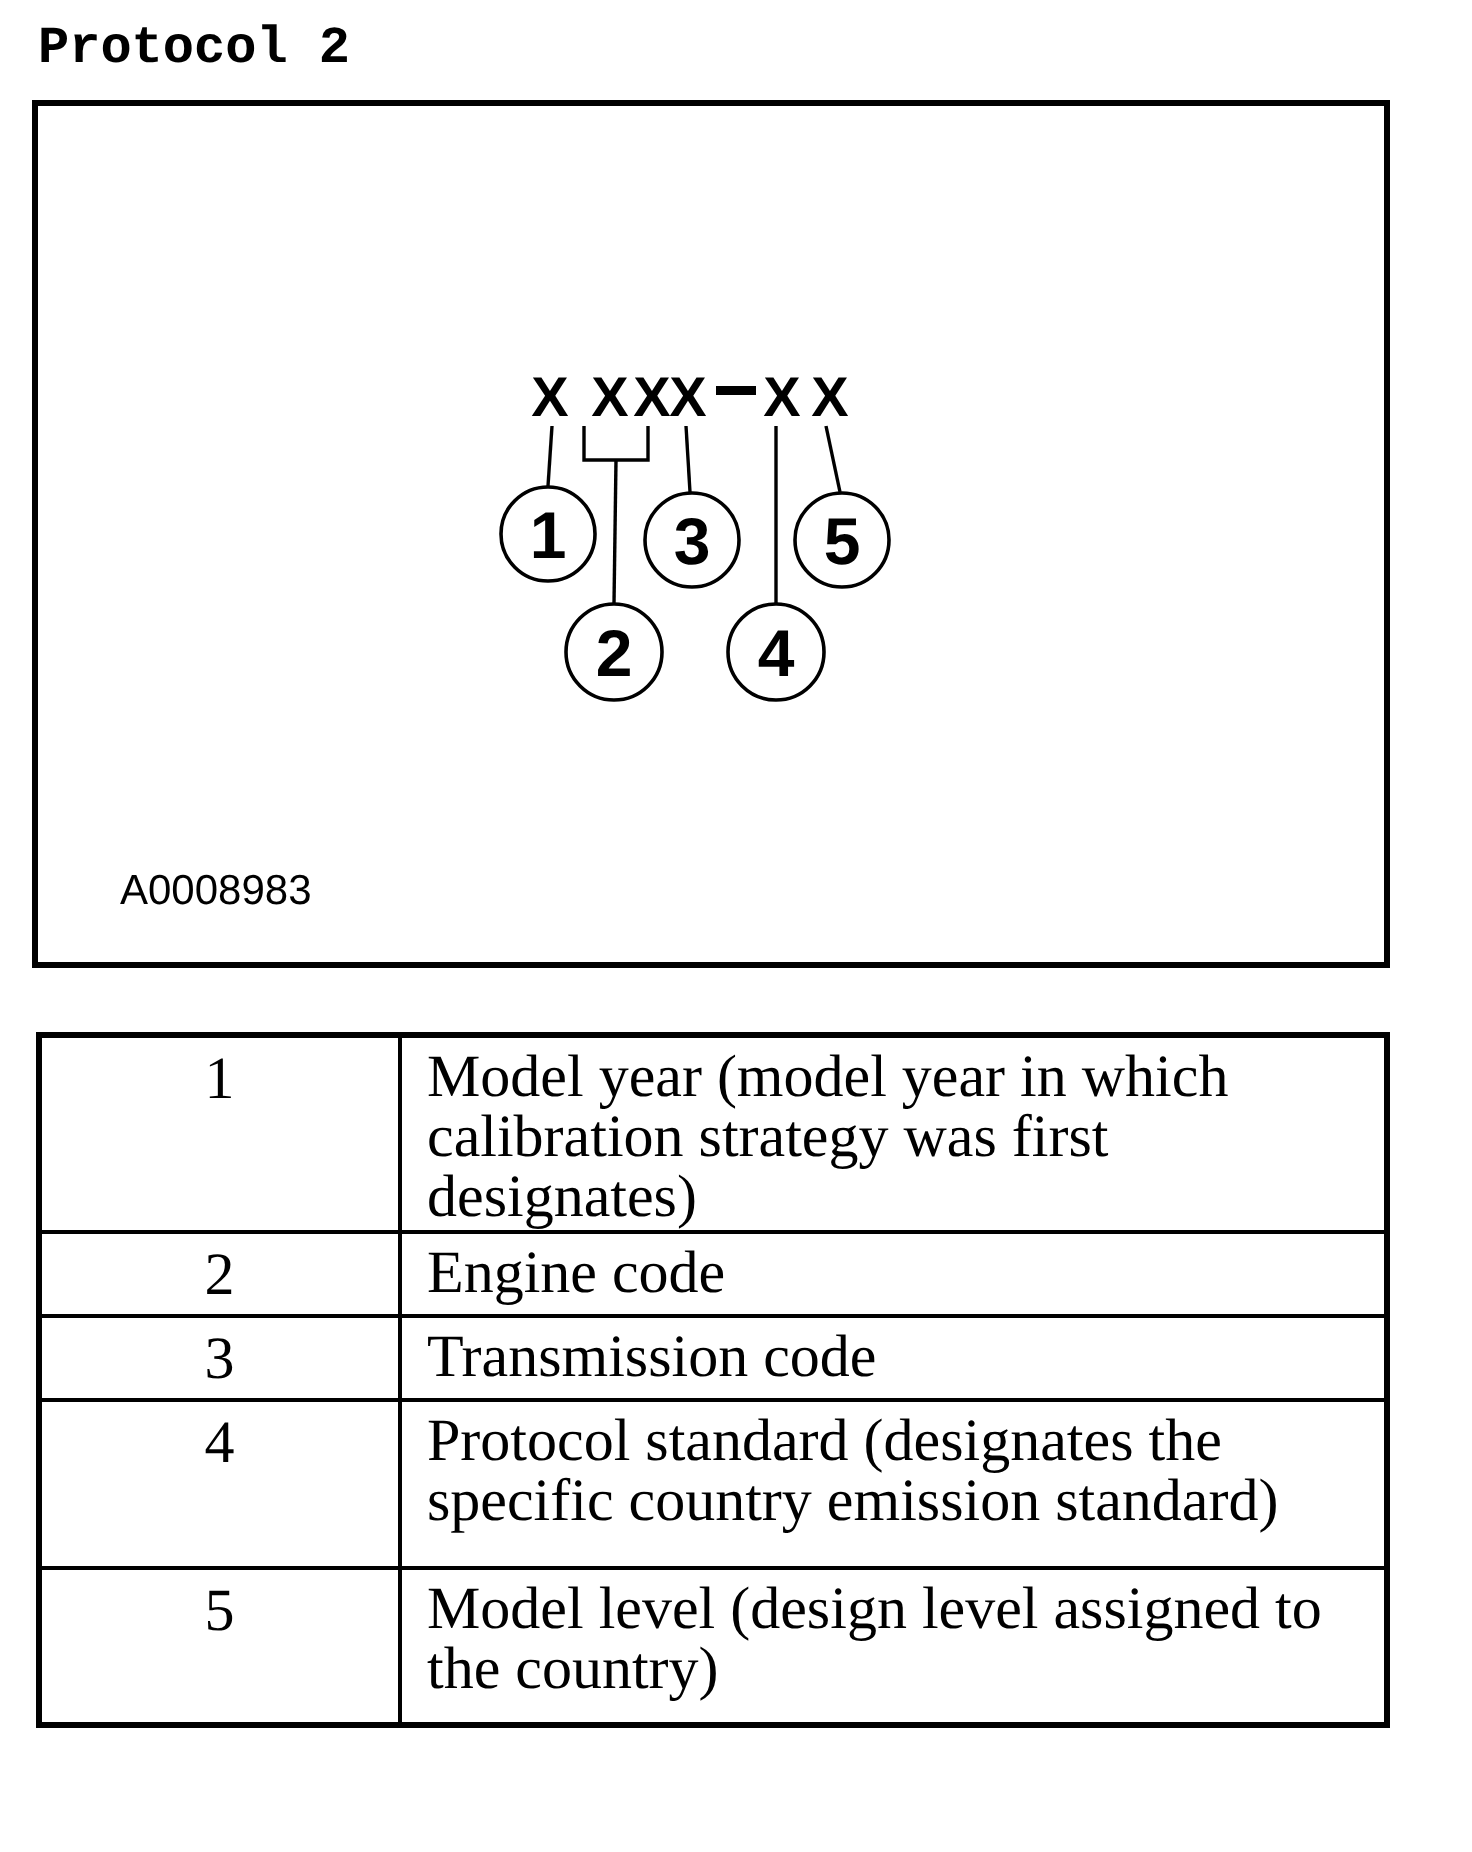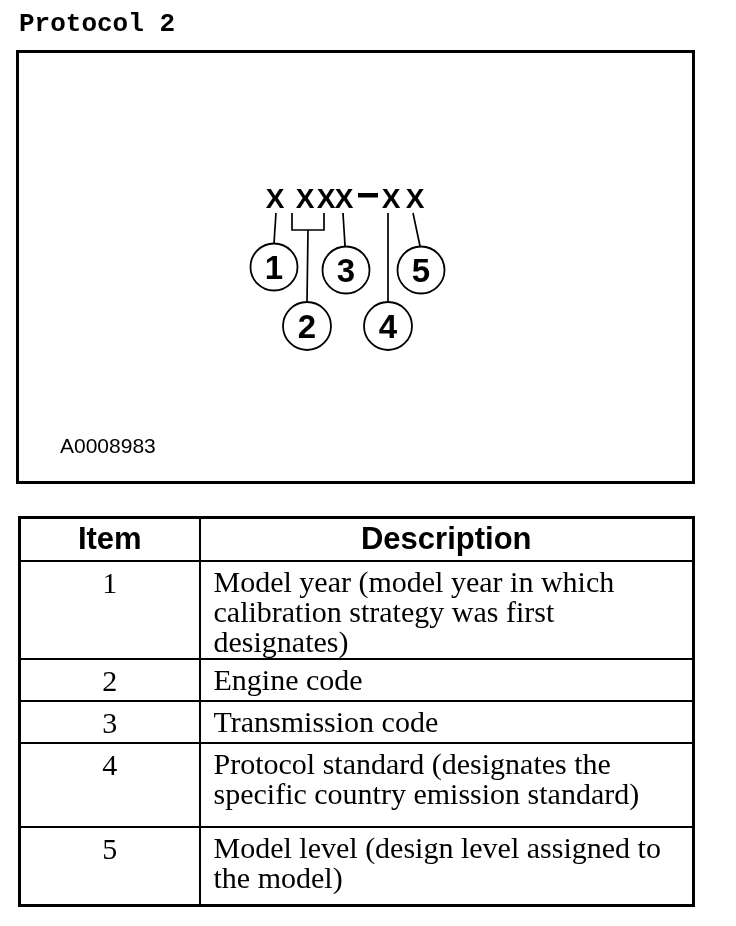--- a/index.html
+++ b/index.html
@@ -156,24 +156,20 @@
 
   <div class="figure-id">A0008983</div>
 </div>
 
 <table class="item-table">
   <colgroup>
     <col style="width:180px">
     <col>
   </colgroup>
   <tbody>
-    <tr class="header-row">
-      <th>Item</th>
-      <th>Description</th>
-    </tr>
 
     <tr class="row-1">
       <td class="item-cell">1</td>
       <td class="desc-cell">
         <div class="desc-line">Model year (model year in which</div>
         <div class="desc-line">calibration strategy was first</div>
         <div class="desc-line">designates)</div>
       </td>
     </tr>
 
@@ -196,17 +192,17 @@
       <td class="desc-cell">
         <div class="desc-line">Protocol standard (designates the</div>
         <div class="desc-line">specific country emission standard)</div>
       </td>
     </tr>
 
     <tr class="row-5">
       <td class="item-cell">5</td>
       <td class="desc-cell">
         <div class="desc-line">Model level (design level assigned to</div>
-        <div class="desc-line">the model)</div>
+        <div class="desc-line">the country)</div>
       </td>
     </tr>
   </tbody>
 </table>
 
 </body></html>

